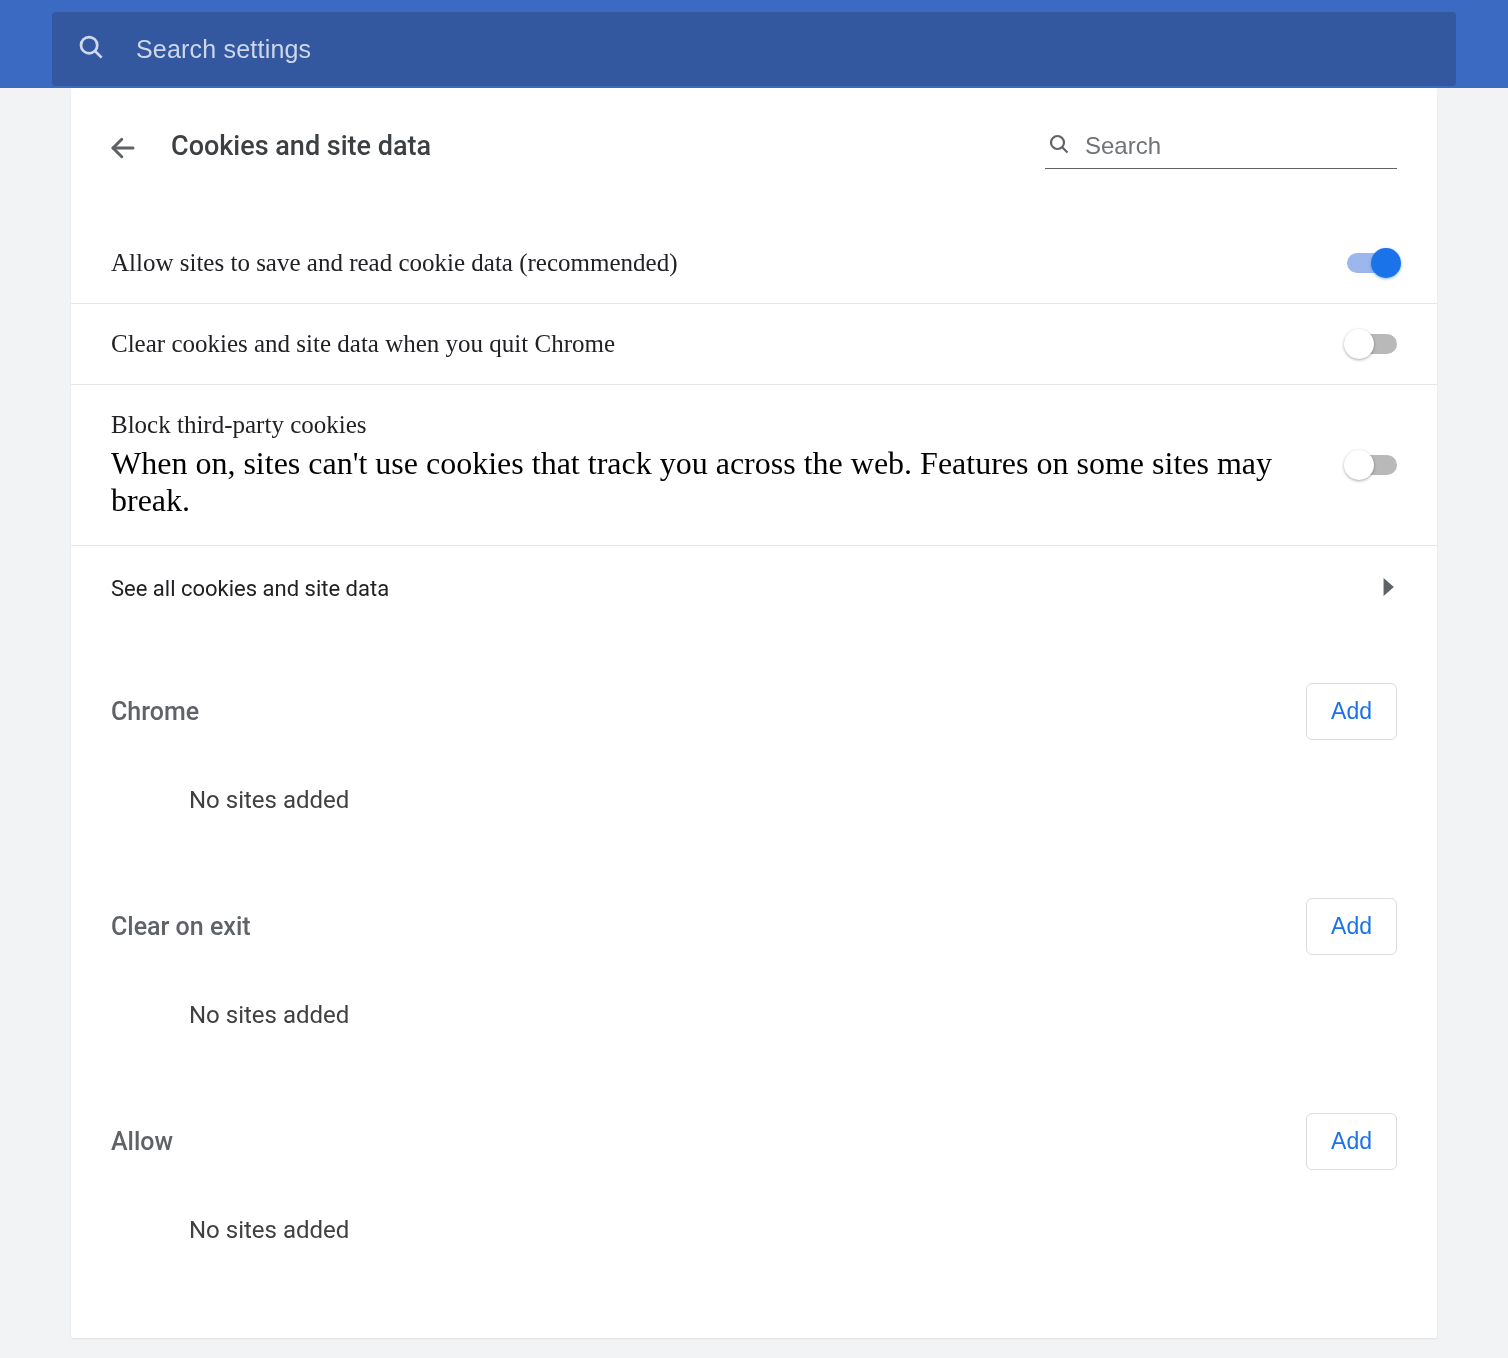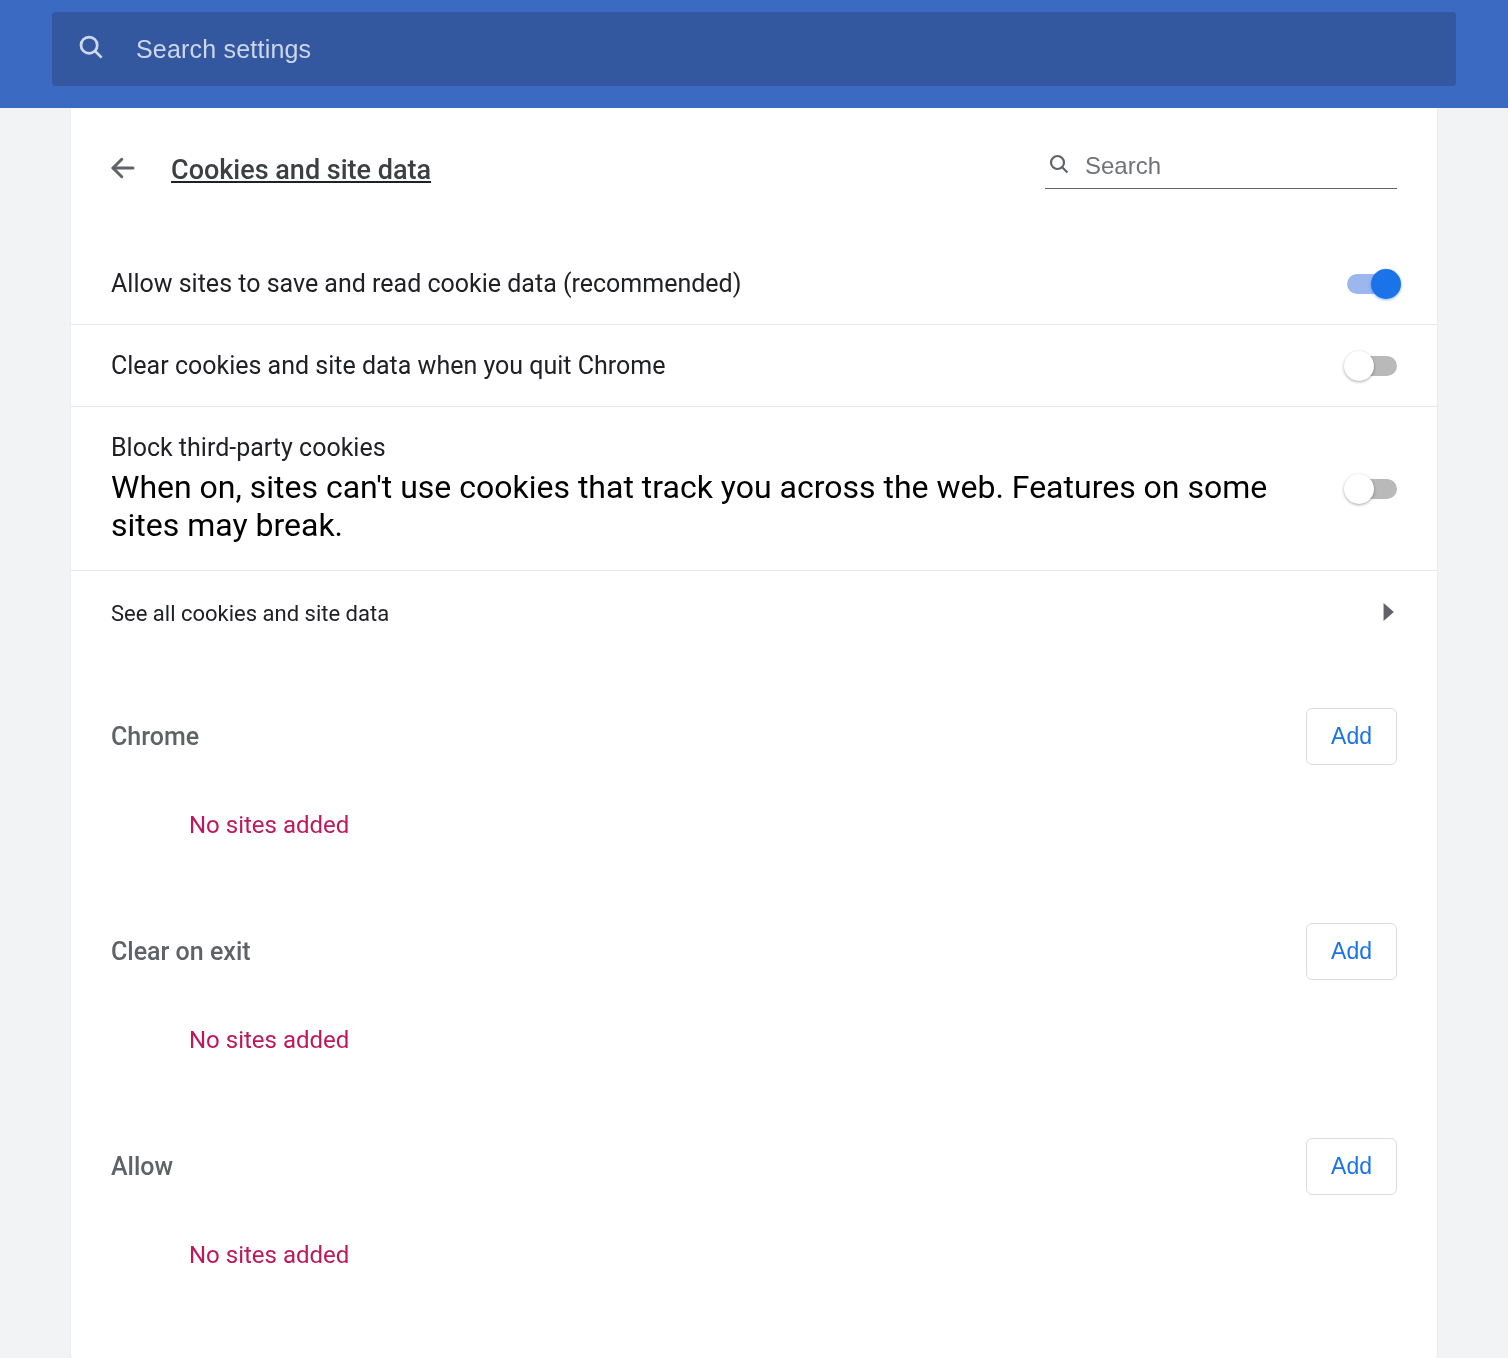--- a/index.html
+++ b/index.html
@@ -6,21 +6,21 @@
   html, body { width: 1508px; height: 1358px; }
   body {
     font-family: Roboto, "Segoe UI", Arial, sans-serif;
     background: #f1f3f4;
     color: #202124;
   }
 
   
   .topbar {
     background: #3b6ac3;
-    height: 108px;
+    height: 88px;
     padding: 12px 52px 0 52px;
   }
   .topbar-inner {
     background: #33589f;
     height: 74px;
     border-radius: 4px;
     display: flex;
     align-items: center;
     padding: 0 24px;
     gap: 30px;
@@ -53,24 +53,23 @@
 
   
   .card-header {
     display: flex;
     align-items: center;
     padding: 38px 40px 38px 34px;
     gap: 10px;
   }
   .back-area {
     display: flex;
-    align-items: flex-end;
+    align-items: flex-start;
     gap: 30px;
     flex: 1;
-    text-decoration: underline;
   }
   .back-btn {
     width: 36px; height: 36px;
     display: flex; align-items: center; justify-content: center;
     cursor: pointer;
     border-radius: 50%;
   }
   .page-title {
     font-size: 27px;
     font-weight: 500;
@@ -92,20 +91,21 @@
   }
   .inline-search input::placeholder { color: #6f7378; }
 
   
   .row {
     display: flex;
     align-items: center;
     padding: 26px 40px;
     border-top: 1px solid #e7e7e7;
     gap: 20px;
+    font-family: Liberation Serif, serif;
   }
   .row.first { border-top: none; padding-top: 42px; }
   .row-text { flex: 1; }
   .row-text .primary { font-size: 25px; color: #202124; }
   .row-text .secondary { font-size: 32px; color: #000000; margin-top: 6px; }
 
   
   .toggle { position: relative; width: 50px; height: 20px; cursor: pointer; }
   .toggle-track {
     position: absolute; inset: 0;
@@ -152,21 +152,21 @@
     color: #1a73e8;
     font-size: 23px;
     font-weight: 500;
     padding: 14px 24px;
     border-radius: 6px;
     cursor: pointer;
     text-align: right;
   }
   .empty-note {
     font-size: 24px;
-    color: #be185d;
+    color: #404040;
     padding: 34px 0 42px 78px;
   }
 </style>
 </head>
 <body>
 
 <div class="topbar">
   <div class="topbar-inner">
     <span>
       <svg width="30" height="30" viewBox="0 0 24 24" fill="none" stroke="#cfd8ec" stroke-width="2.2">

